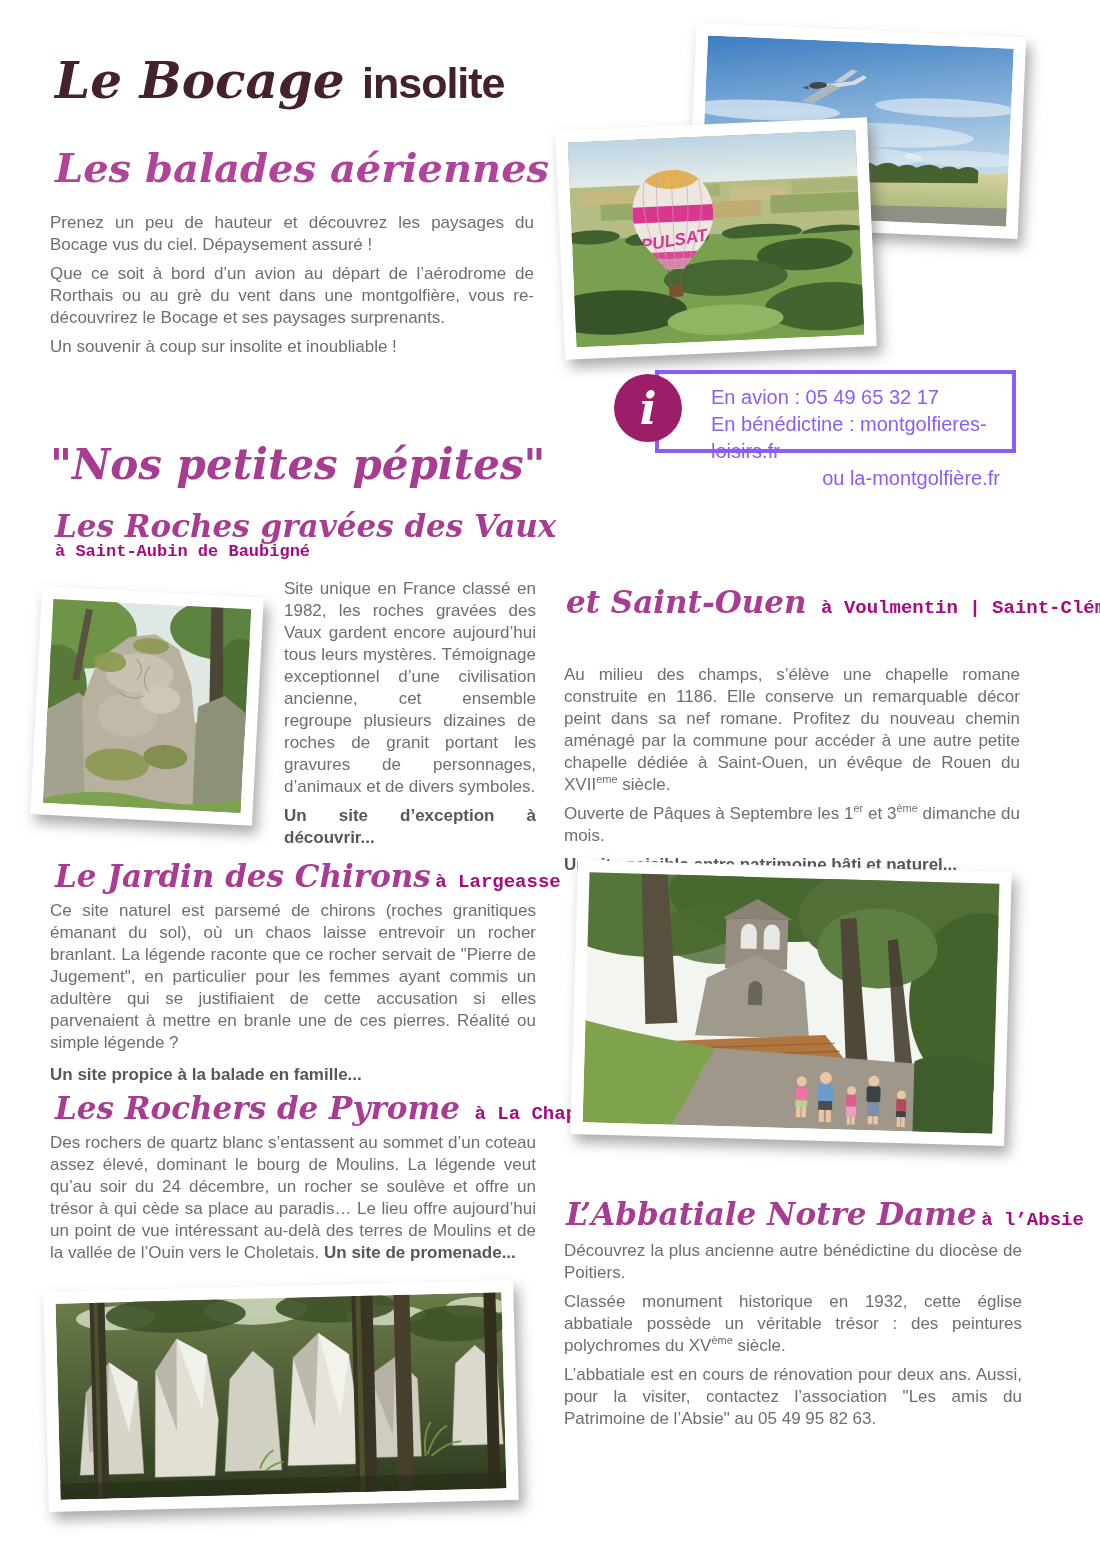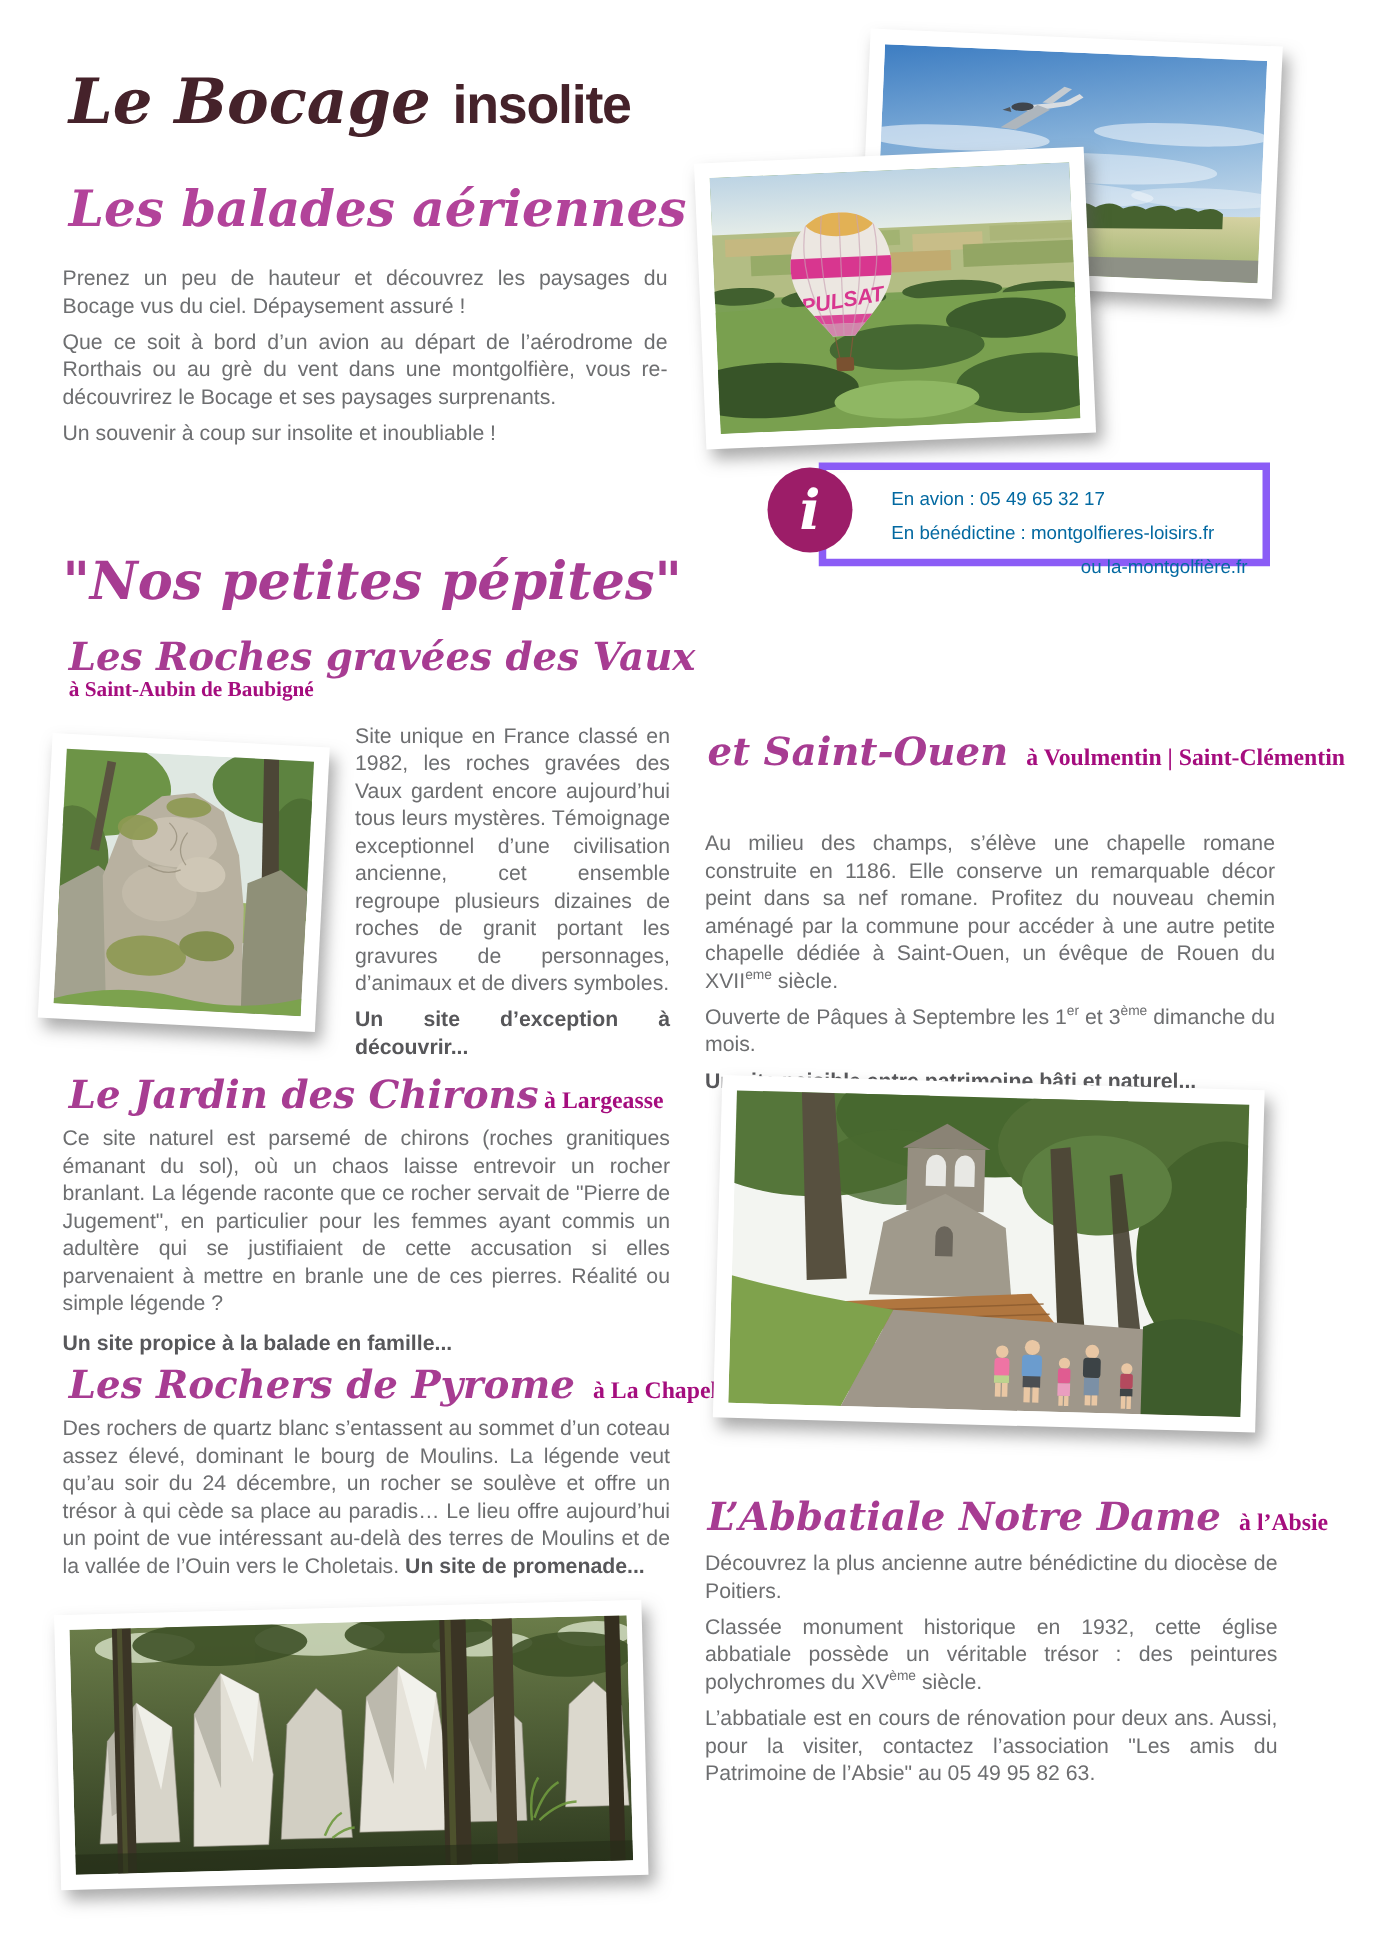--- a/index.html
+++ b/index.html
@@ -7,29 +7,29 @@
     width:1100px;height:1556px;position:relative;background:#ffffff;
     font-family:"Liberation Sans",sans-serif;overflow:hidden;
   }
   .abs{position:absolute;}
   
   .script{font-family:"DejaVu Serif",serif;font-style:italic;font-weight:bold;color:#a73c92;}
   .title-script{font-size:50px;color:#45222a;line-height:1;}
   .title-bold{font-family:"Liberation Sans",sans-serif;font-weight:800;font-size:43px;color:#45222a;letter-spacing:-1px;}
   .h-big{font-size:40px;line-height:1;color:#b2439a;}
   .h-sec{font-size:31px;line-height:36px;color:#a73c92;}
-  .loc{font-family:Liberation Serif, serif;font-style:normal;font-weight:bold;color:#a50d7e;font-size:19px;letter-spacing:0;}
+  .loc{font-family:Liberation Mono, monospace;font-style:normal;font-weight:bold;color:#a50d7e;font-size:19px;letter-spacing:0;}
   .loc-sm{font-size:17px;}
   
   .bodytext{color:#6d6e70;font-size:17px;line-height:22px;text-align:justify;}
   .bodytext p{margin:0 0 7px 0;}
   .conc{font-weight:bold;color:#57575a;}
   sup{font-size:11px;line-height:0;vertical-align:super;}
   
-  .infobox{border:6px solid #8b5cf6;color:#0369a1;font-size:15px;line-height:27px;
+  .infobox{border:4px solid #8b5cf6;color:#8b5cf6;font-size:20px;line-height:27px;
     padding:10px 12px 10px 52px;box-sizing:border-box;}
   .infobox .r{text-align:right;}
   .info-circle{width:68px;height:68px;border-radius:50%;background:#9c1d68;display:flex;
     align-items:center;justify-content:center;color:#fff;
     font-family:"DejaVu Serif",serif;font-style:italic;font-weight:bold;font-size:44px;}
   
   .polaroid{position:absolute;background:#fff;padding:12px;box-shadow:5px 8px 13px rgba(85,85,85,.5);}
   .polaroid svg{display:block;}
 </style>
 </head>
@@ -358,19 +358,19 @@
           <rect x="-5" y="-6" width="10" height="6" fill="#3f4446"></rect>
           <rect x="-4" y="0" width="3.5" height="10" fill="#e9c7a4"></rect>
           <rect x="0.5" y="0" width="3.5" height="10" fill="#e9c7a4"></rect>
         </g>
     </g>
   </svg>
 </div>
 
 <div class="abs" style="left:566px;top:1196px;white-space:nowrap;">
   <span class="script h-sec">L’Abbatiale Notre Dame</span>
-  <span class="loc" style="margin-left:10px;">à l’Absie</span>
+  <span class="loc" style="margin-left:0;">à l’Absie</span>
 </div>
 <div class="abs bodytext" style="left:564px;top:1240px;width:458px;">
   <p>Découvrez la plus ancienne autre bénédictine du diocèse de Poitiers.</p>
   <p><span>Classée monument historique en 1932, cette église abbatiale possède un véritable trésor : des peintures polychromes du XV</span><sup>ème</sup><span> siècle.</span></p>
   <p>L’abbatiale est en cours de rénovation pour deux ans. Aussi, pour la visiter, contactez l’association "Les amis du Patrimoine de l’Absie" au 05 49 95 82 63.</p>
 </div>
 
 </body></html>

